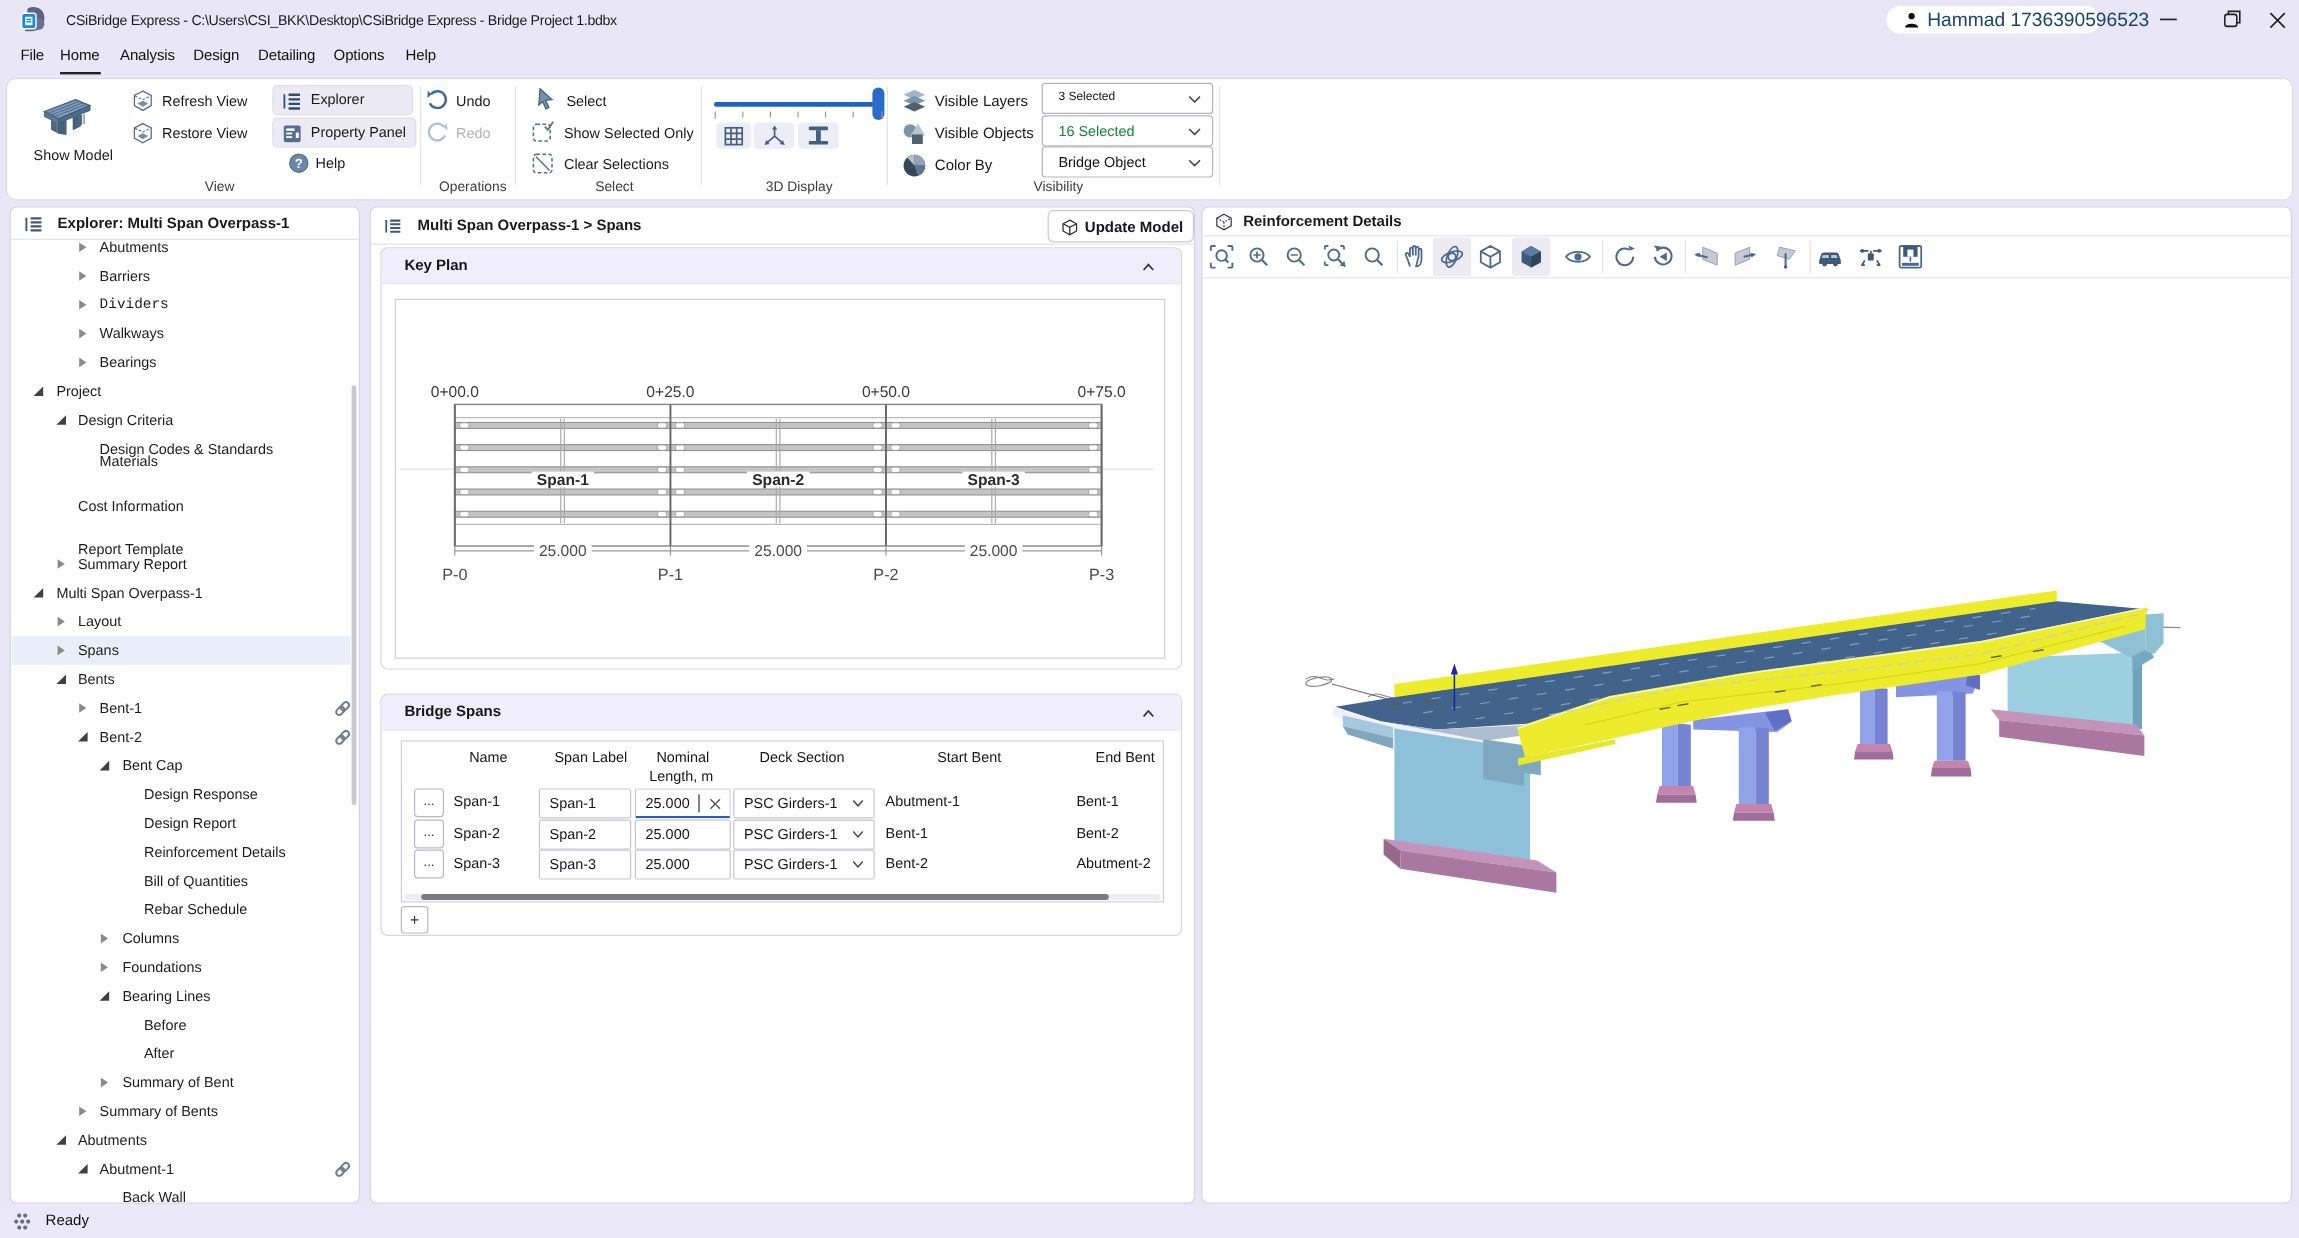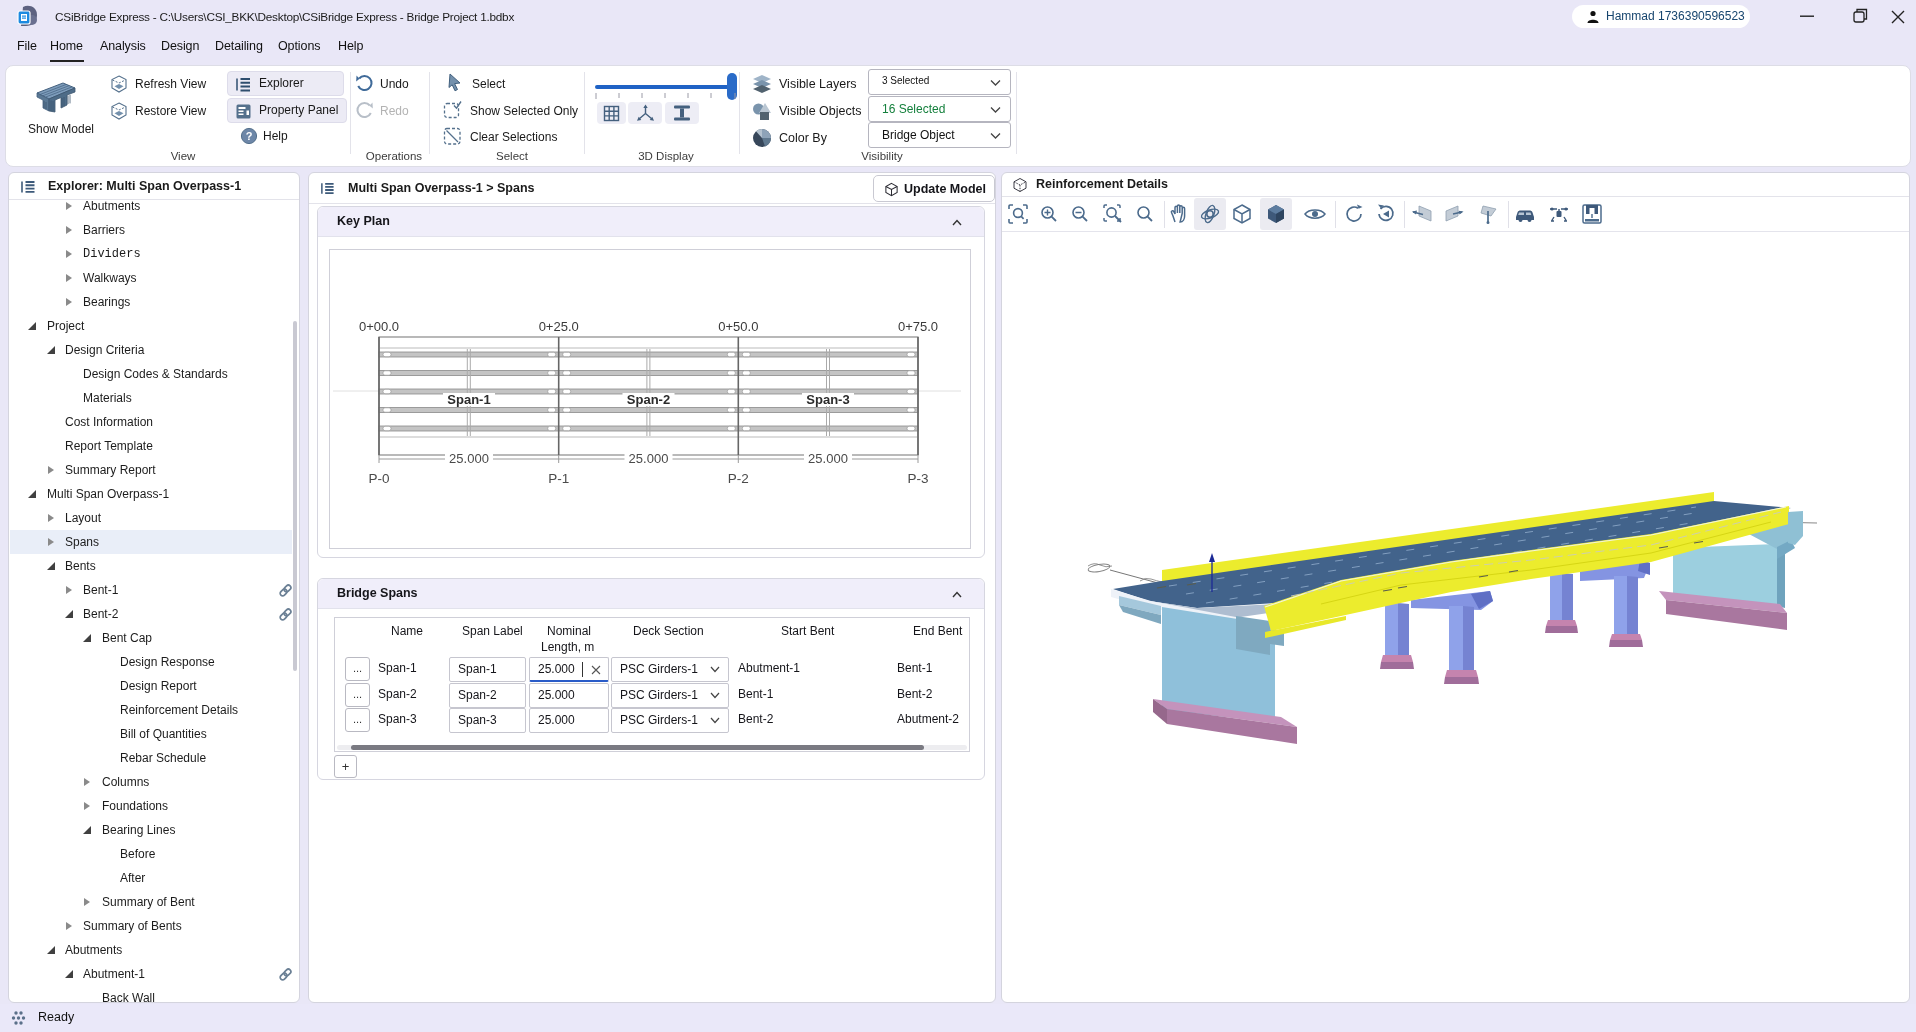--- a/index.html
+++ b/index.html
@@ -1,21 +1,21 @@
 <!DOCTYPE html>
 <html><head>
 <meta charset="utf-8">
 <style>
 * { margin:0; padding:0; box-sizing:border-box; }
 html,body { width:1916px; height:1032px; overflow:hidden; }
 body { font-family:"Liberation Sans", sans-serif; background:#e9e7f7; position:relative; color:#1a1a1a; }
 .abs { position:absolute; }
 #apptitle { position:absolute; left:55px; top:10px; font-size:11.8px; letter-spacing:-0.25px; color:#1b1b1b; }
 #userpill { position:absolute; left:1572px; top:5px; width:178px; height:23px; background:#fff; border-radius:12px; }
-#userpill span { position:absolute; left:34px; top:4px; font-size:12px; color:#17456e; white-space:nowrap; }
+#userpill span { position:absolute; left:34px; top:4px; font-size:16px; color:#17456e; white-space:nowrap; }
 .menuitem { position:absolute; top:39px; font-size:12.5px; letter-spacing:-0.1px; color:#111; }
 #homeunder { position:absolute; left:50px; top:60px; width:34px; height:2px; background:#222; }
 #ribbon { position:absolute; left:5px; top:65px; width:1906px; height:102px; background:#fff; border:1px solid #dddde6; border-radius:8px; }
 .rsep { position:absolute; top:6px; width:1px; height:82px; background:#e3e3ea; }
 .rlabel { position:absolute; top:84px; font-size:11.5px; color:#3c3c3c; text-align:center; width:120px; }
 .rtext { position:absolute; font-size:12px; color:#191919; white-space:nowrap; }
 .rtext.gray { color:#b3b3b3; }
 .panel { position:absolute; background:#fff; border:1px solid #d4d4de; border-radius:6px; }
 .phead { position:absolute; left:0; top:0; right:0; height:27px; border-bottom:1px solid #e3e3ea; }
 .ptitle { position:absolute; left:39px; top:6px; font-size:12.5px; font-weight:bold; color:#1a1a1a; white-space:nowrap; }
@@ -274,27 +274,27 @@
       <span class="tri-e" style="left:18px"></span>
       <span class="lbl" style="left:37px">Project</span>
     </div>
 <div class="trow" style="top:165px;">
       <span class="tri-e" style="left:37px"></span>
       <span class="lbl" style="left:55px">Design Criteria</span>
     </div>
 <div class="trow" style="top:189px;">
       <span class="lbl" style="left:73px">Design Codes &amp; Standards</span>
     </div>
-<div class="trow" style="top:213px;">
+<div class="trow" style="top:199px;">
       <span class="lbl" style="left:73px">Materials</span>
     </div>
 <div class="trow" style="top:237px;">
       <span class="lbl" style="left:55px">Cost Information</span>
     </div>
-<div class="trow" style="top:261px;padding-left:16px;">
+<div class="trow" style="top:273px;padding-left:16px;">
       <span class="lbl" style="left:55px">Report Template</span>
     </div>
 <div class="trow" style="top:285px;">
       <span class="tri-c" style="left:38px"></span>
       <span class="lbl" style="left:55px">Summary Report</span>
     </div>
 <div class="trow" style="top:309px;">
       <span class="tri-e" style="left:18px"></span>
       <span class="lbl" style="left:37px">Multi Span Overpass-1</span>
     </div>

